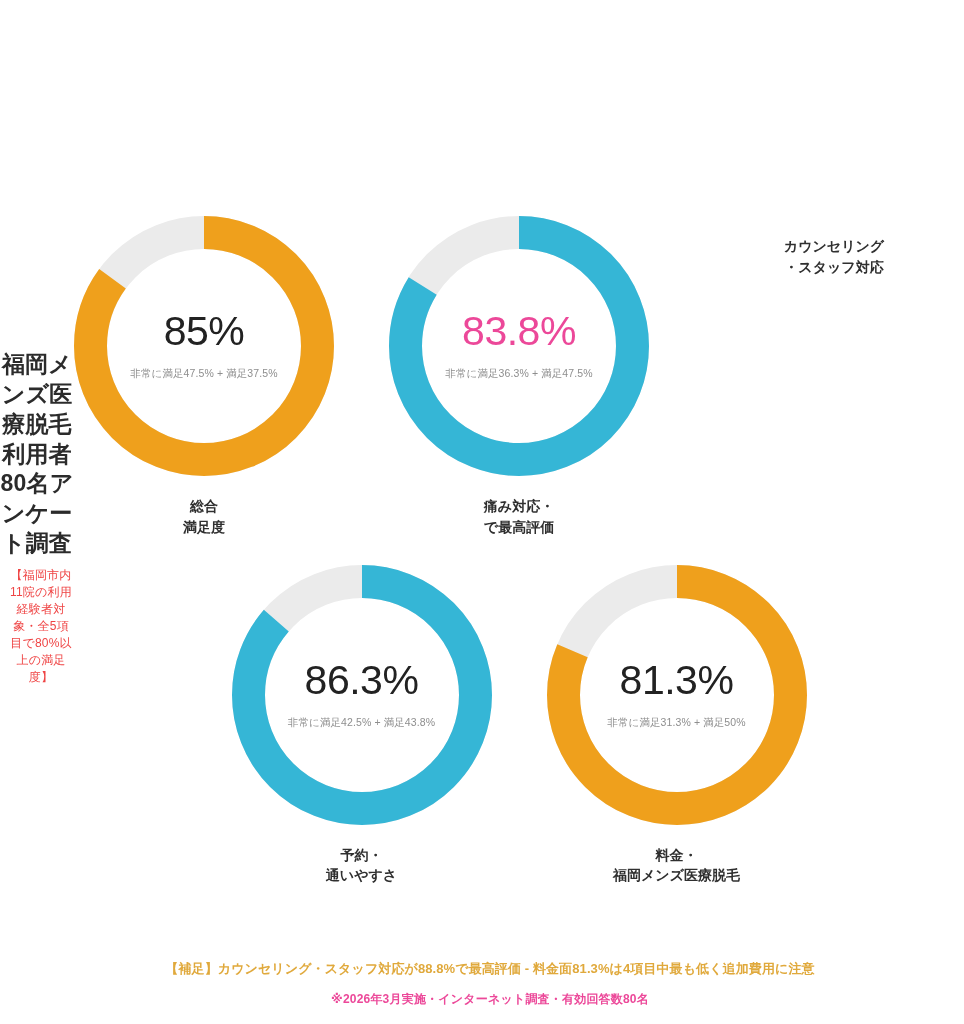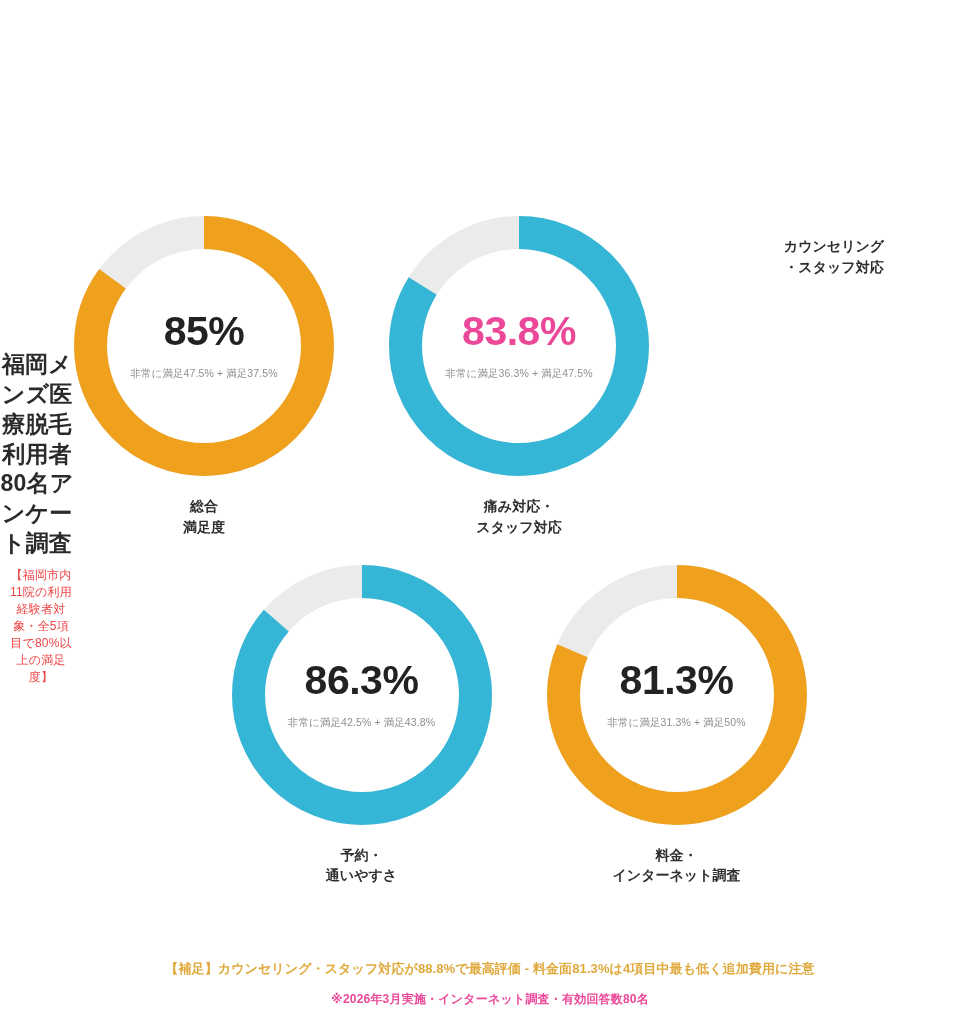--- a/index.html
+++ b/index.html
@@ -84,21 +84,21 @@
     position: absolute;
     inset: 0;
     display: flex;
     flex-direction: column;
     align-items: center;
     justify-content: center;
     pointer-events: none;
   }
   .donut-value {
     font-size: 41px;
-    font-weight: 700;
+    font-weight: 400;
     color: #222222;
     line-height: 1;
     letter-spacing: -0.5px;
   }
   .donut-sub {
     margin-top: 15px;
     font-size: 10.5px;
     color: #8e8e8e;
     white-space: nowrap;
     letter-spacing: 0.1px;
@@ -173,21 +173,21 @@
             <circle class="track" cx="130" cy="130" r="113.5" fill="none" stroke-width="33" stroke="#ebebeb"></circle>
             <circle class="arc" cx="130" cy="130" r="113.5" fill="none" stroke-width="33" stroke-linecap="butt" stroke="#35b6d6" stroke-dasharray="597.6126041217719 115.52892824311107" stroke-dashoffset="0"></circle>
           </svg>
           <div class="donut-center">
             <div class="donut-value" style="color: #ec4899;">83.8%</div>
             <div class="donut-sub">非常に満足36.3% + 満足47.5%</div>
           </div>
         </div>
         <div class="donut-label">
           <span>痛み対応・</span><br>
-          <span>スタッフ対応</span>
+          <span>で最高評価</span>
         </div>
       </div>
 
       <div class="donut-cell">
         <div class="donut-label">
           <span>カウンセリング</span><br>
           <span>・スタッフ対応</span>
         </div>
       </div>
 
@@ -218,21 +218,21 @@
             <circle class="track" cx="130" cy="130" r="113.5" fill="none" stroke-width="33" stroke="#ebebeb"></circle>
             <circle class="arc" cx="130" cy="130" r="113.5" fill="none" stroke-width="33" stroke-linecap="butt" stroke="#efa01c" stroke-dasharray="579.7840658126498 133.35746655223315" stroke-dashoffset="0"></circle>
           </svg>
           <div class="donut-center">
             <div class="donut-value" style="color: rgb(34, 34, 34);">81.3%</div>
             <div class="donut-sub">非常に満足31.3% + 満足50%</div>
           </div>
         </div>
         <div class="donut-label">
           <span>料金・</span><br>
-          <span>インターネット調査</span>
+          <span>福岡メンズ医療脱毛</span>
         </div>
       </div>
 
     </div>
   </div>
 
   <div class="footer">
     <p class="footer-note" style="color: rgb(224, 169, 60);">【補足】カウンセリング・スタッフ対応が88.8%で最高評価 - 料金面81.3%は4項目中最も低く追加費用に注意</p>
     <p class="footer-source">※2026年3月実施・インターネット調査・有効回答数80名</p>
   </div>

